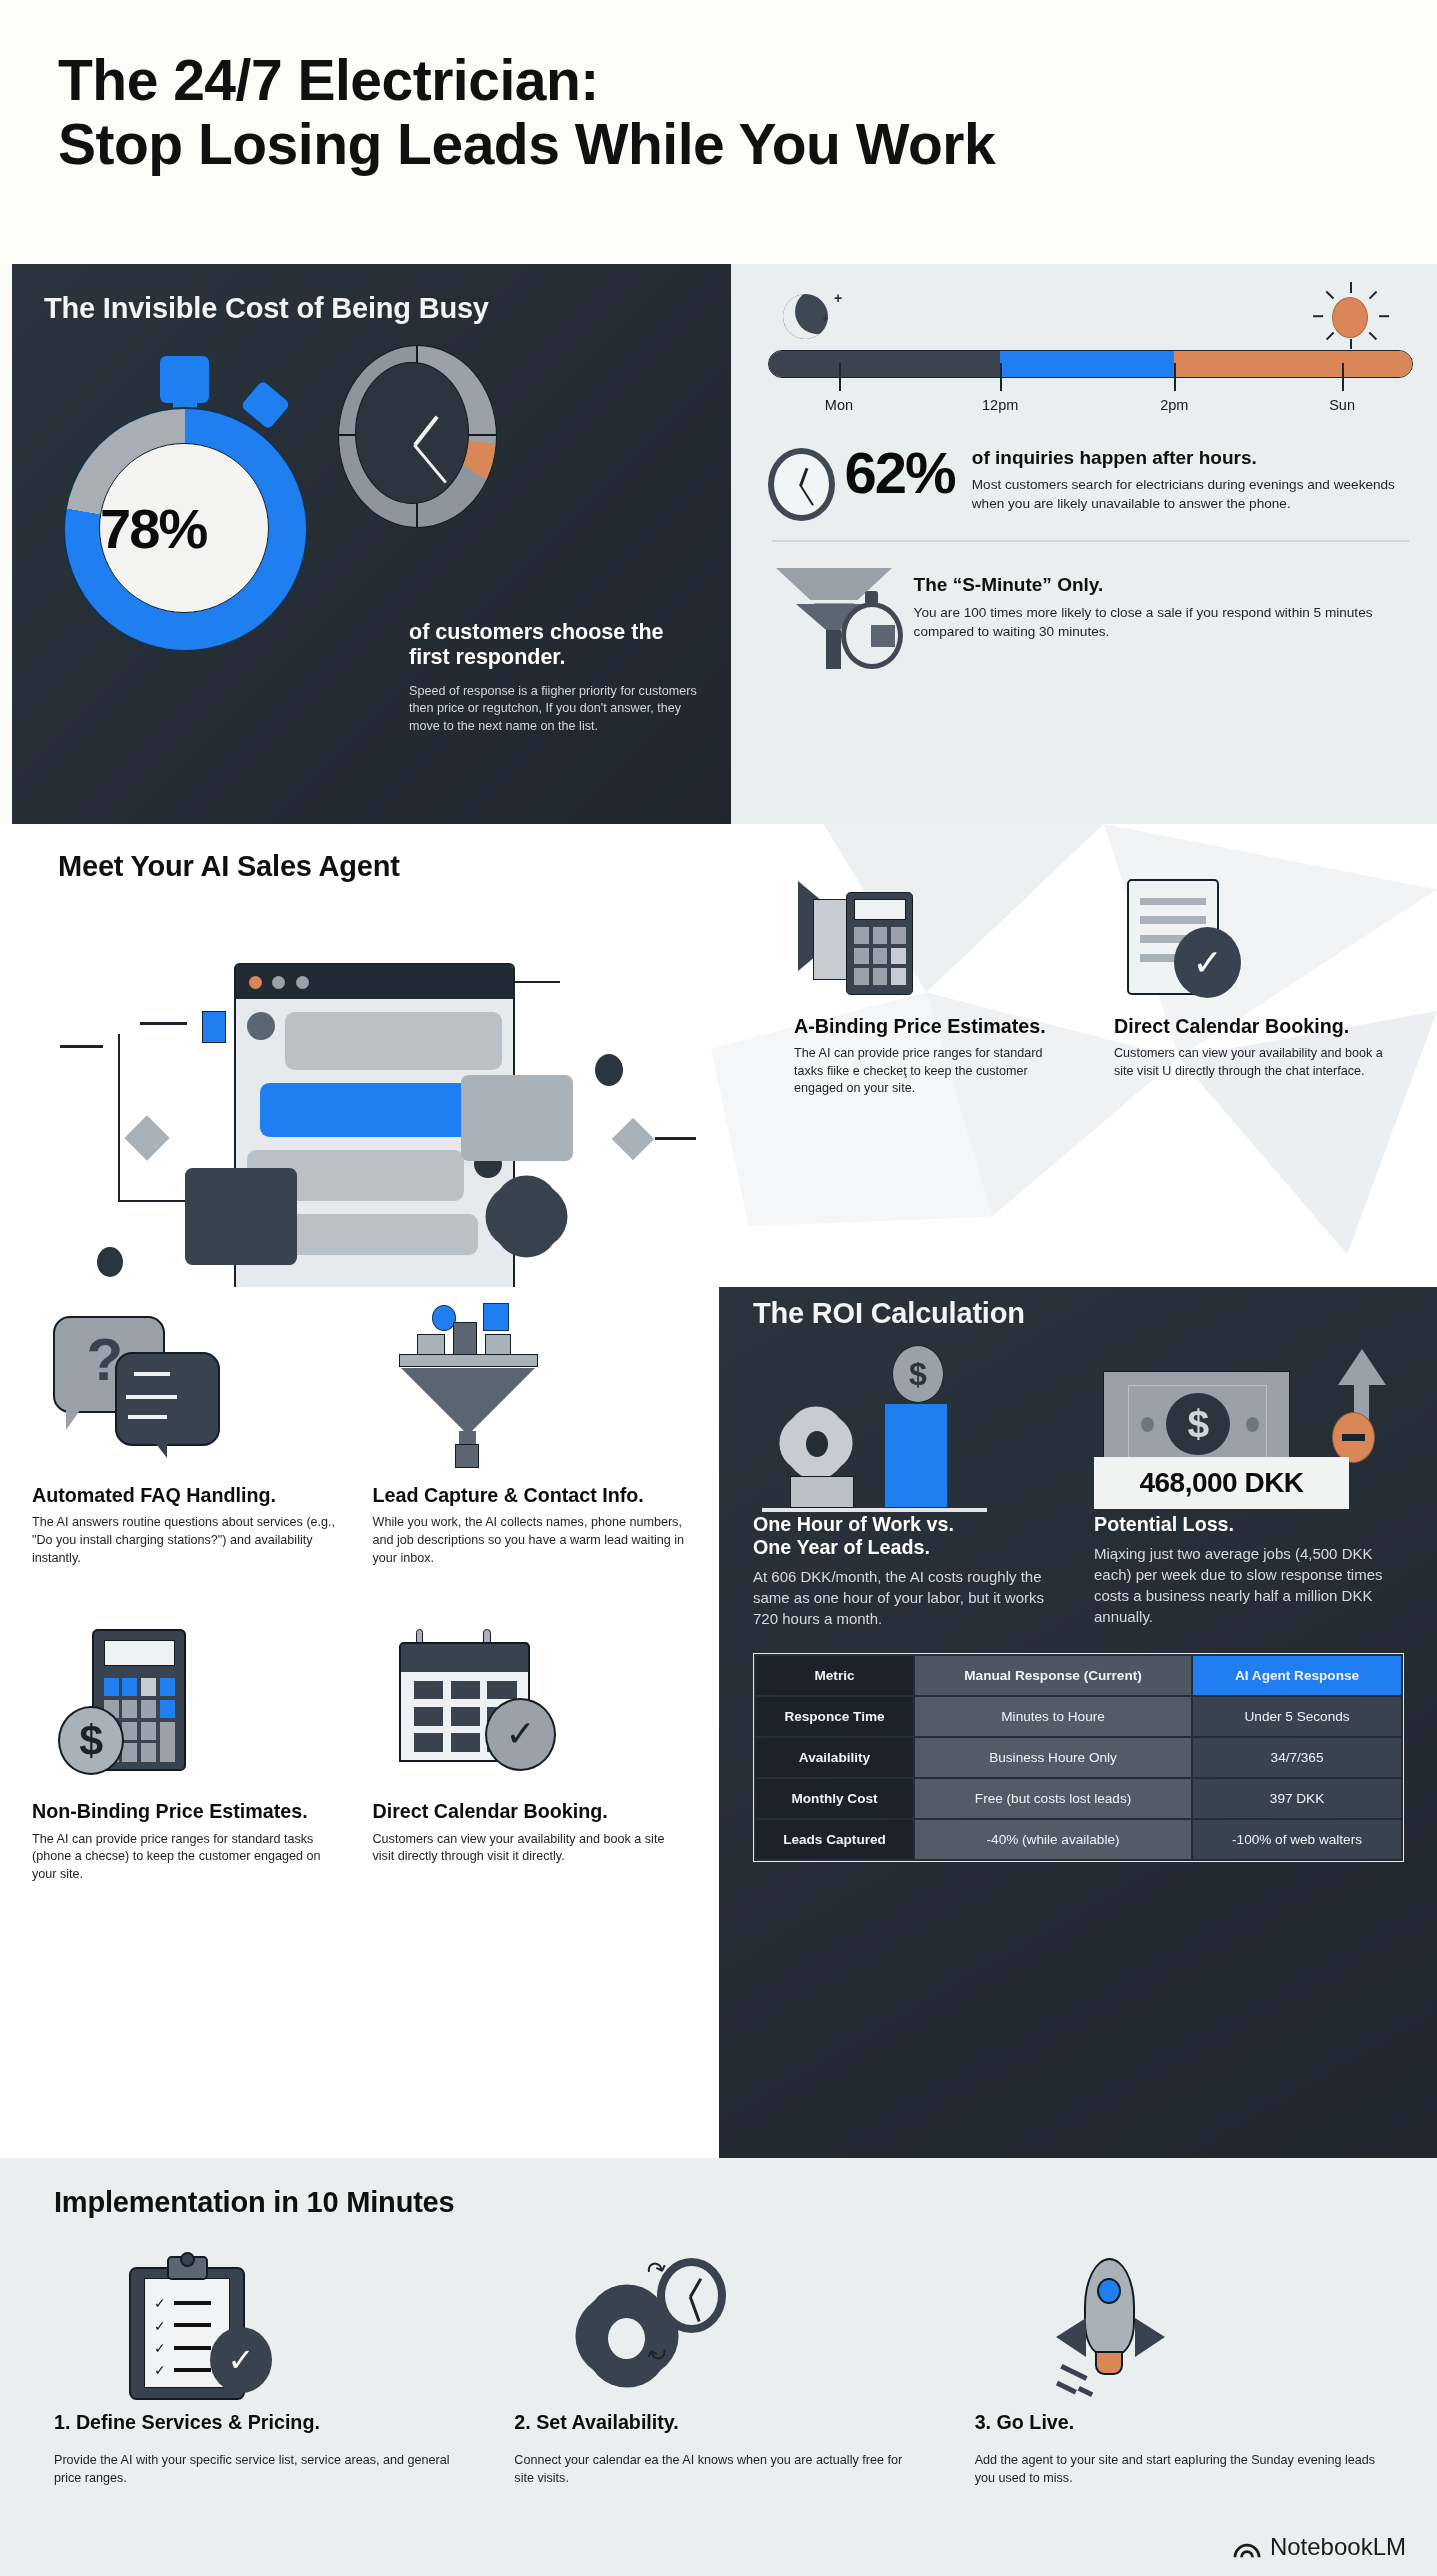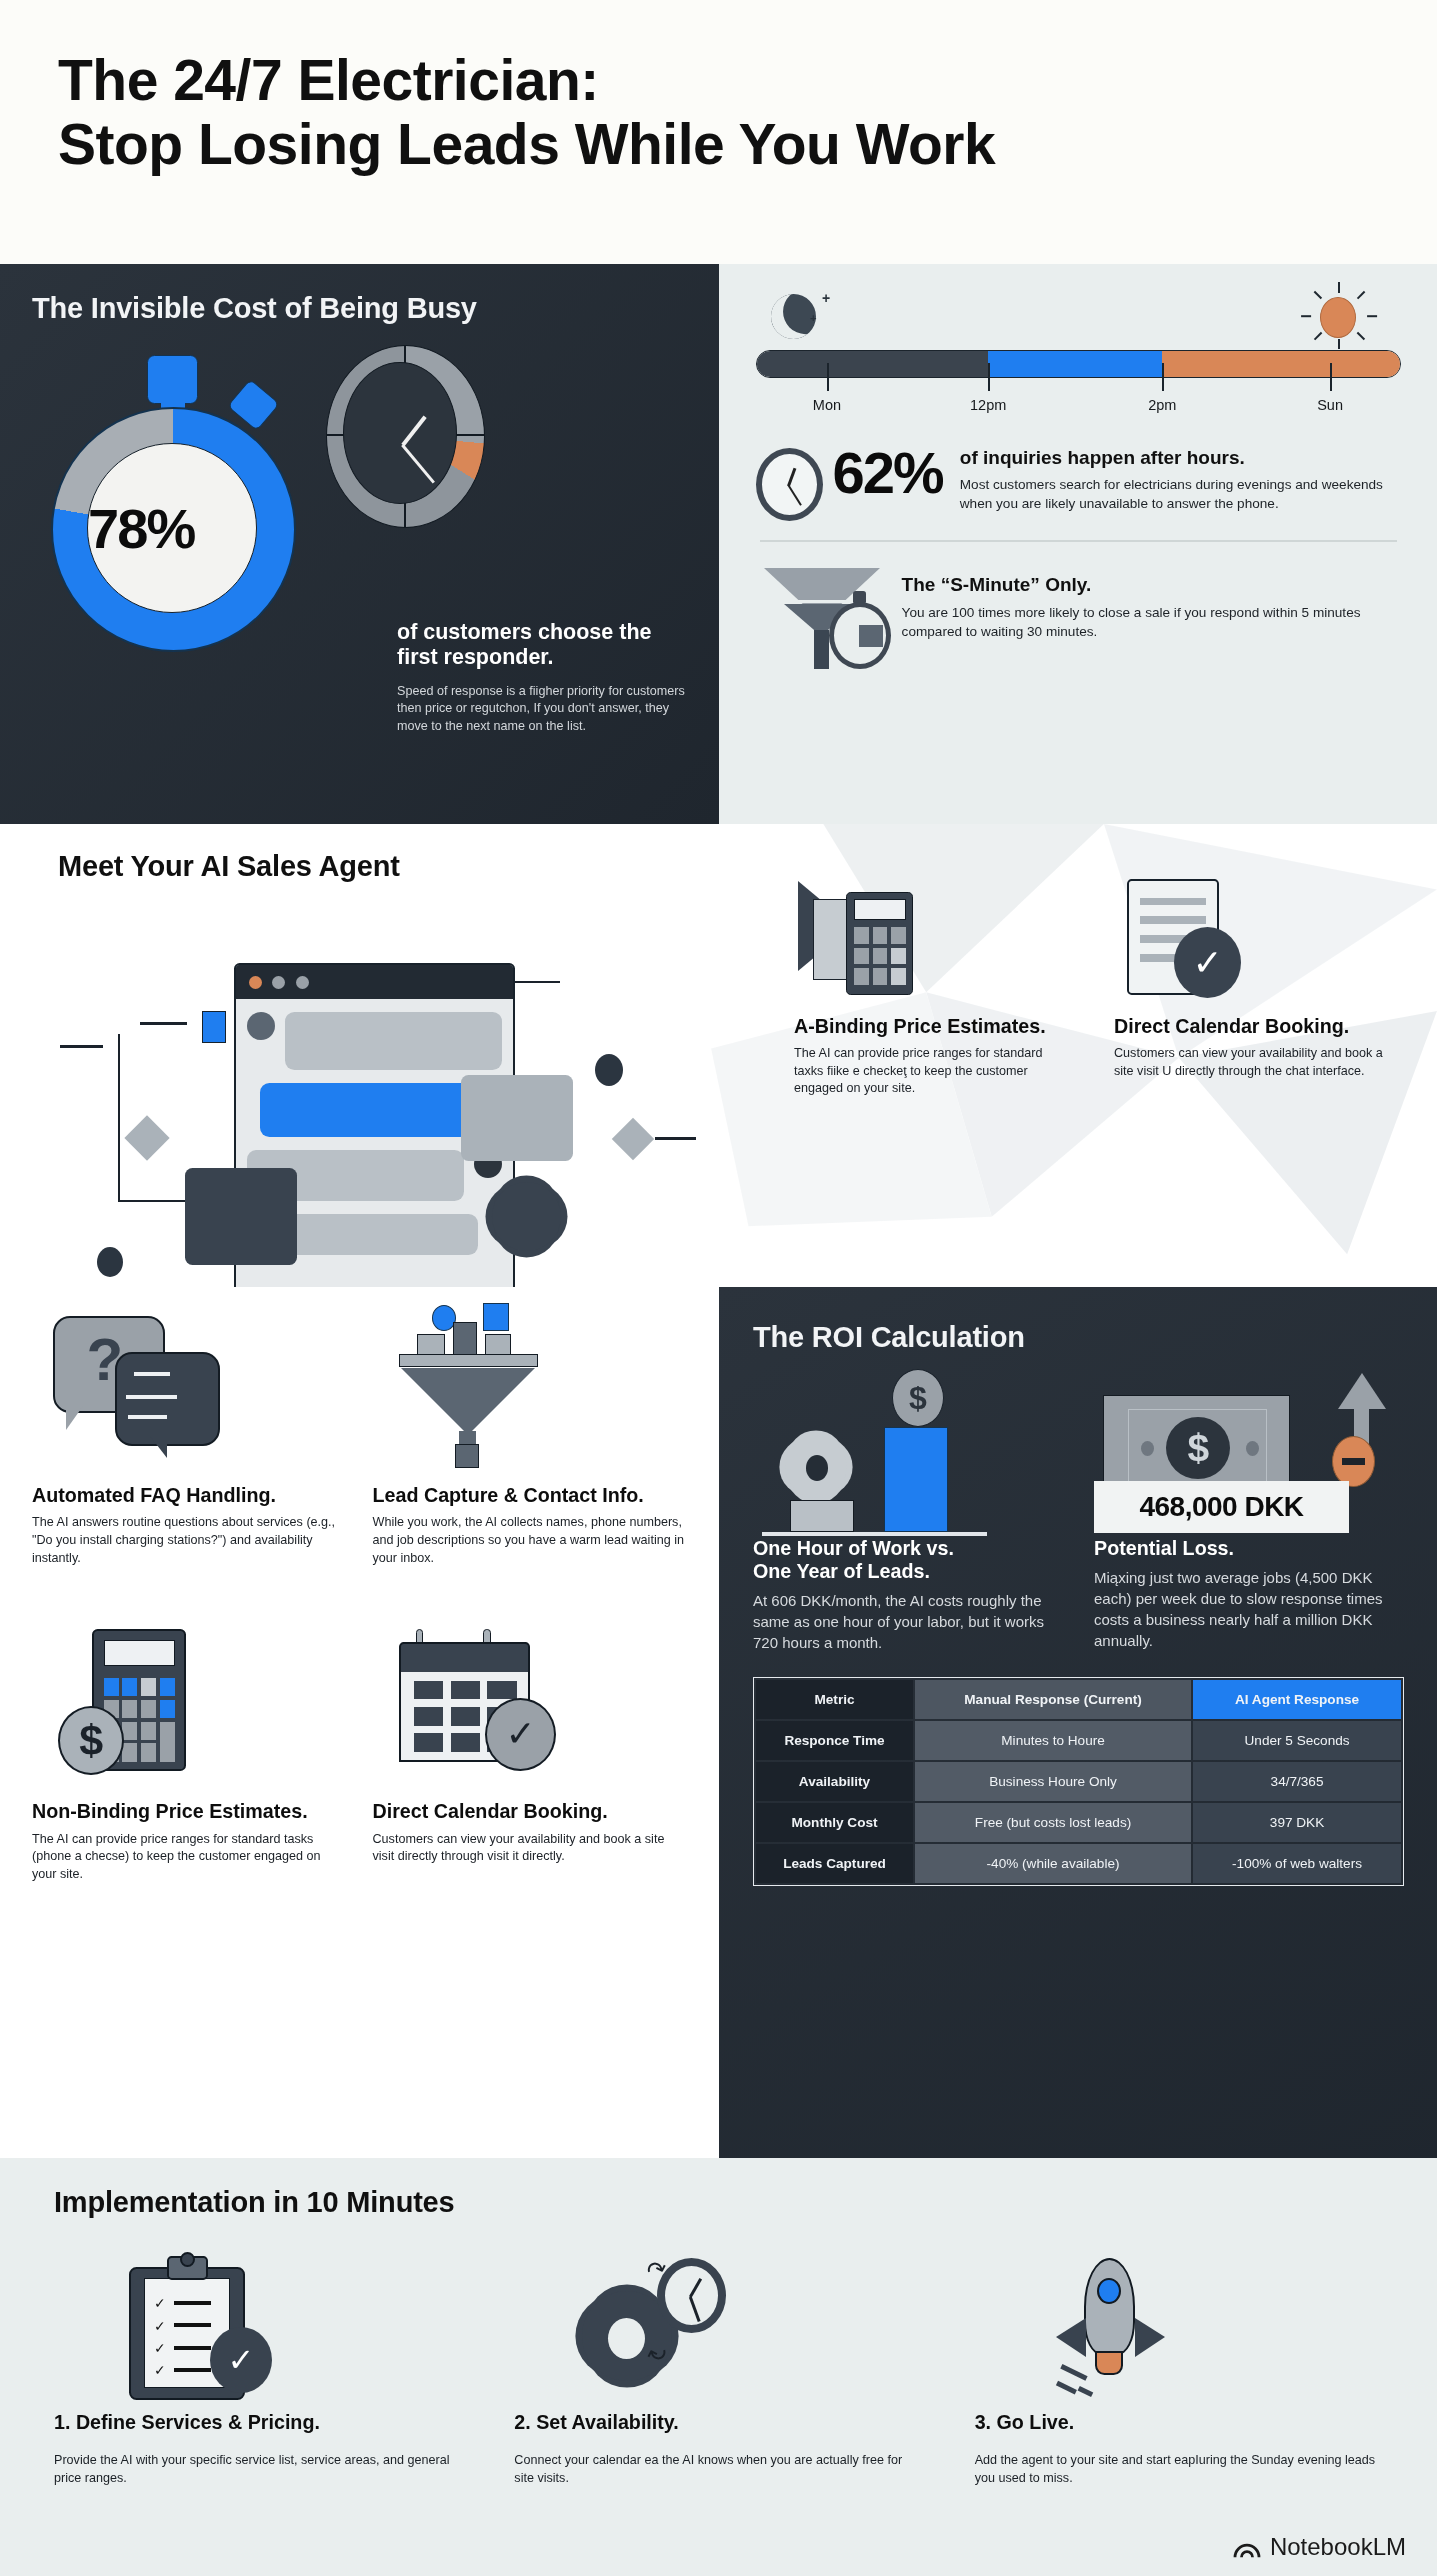--- a/index.html
+++ b/index.html
@@ -28,21 +28,21 @@
   .header h1 {
     font-size: 57px;
     line-height: 1.12;
     font-weight: 700;
     color: #101010;
     letter-spacing: -0.5px;
     font-stretch: condensed;
   }
 
   
-  .band1 { position: absolute; left: 0; top: 264px; width: 1420px; height: 560px; }
+  .band1 { position: absolute; left: 12px; top: 264px; width: 1420px; height: 560px; }
   .panel-dark-left {
     position: absolute; left: 0; top: 0;
     width: 719px; height: 560px;
     background: #252d36;
     background-image: linear-gradient(135deg, #2b333c 0%, #1f262e 100%);
     padding: 28px 32px;
   }
   .panel-light-right {
     position: absolute; left: 719px; top: 0;
     width: 719px; height: 560px;
@@ -150,21 +150,21 @@
 
   
   .band3 { position:absolute; left:0; top:1287px; width:719px; height:871px; background:#ffffff; padding:0 32px; }
   .grid4 { display:grid; grid-template-columns: 1fr 1fr; column-gap: 26px; row-gap: 0; }
   .gitem-ico { height:197px; display:flex; align-items:center; justify-content:flex-start; padding-left:20.6px;}
   .g-title { font-size:19.7px; font-weight:700; color:#0d0d0d; line-height:1.16; }
   .g-body { font-size:12.6px; color:#1b2026; line-height:1.4; margin-top:7.5px; }
 
   
   .roi { position:absolute; left:719px; top:1287px; width:719px; height:1093px;
-         background:#252d36; background-image:linear-gradient(150deg,#2b333c 0%,#1d242c 100%); padding:34px 34px; }
+         background:#252d36; background-image:linear-gradient(150deg,#2b333c 0%,#1d242c 100%); padding:10px 34px; }
   .roi-cols { display:flex; gap:32px; margin-top:15px; }
   .roi-col { width: 309px; }
   .roi-title { font-size:19.7px; font-weight:700; color:#ffffff; line-height:1.16; }
   .roi-body { font-size:15px; color:#d6dade; line-height:1.4; margin-top:7.5px; }
 
   .bars { position:relative; height:168px; }
   .coin { position:absolute; left:139px; top:0px; width:52px; height:58px; border-radius:50%;
           background:#9aa1a8; border:1.9px solid #1a222b; color:#2b333c; font-size:32px; font-weight:700;
           display:flex; align-items:center; justify-content:center;}
   .gear-g { position:absolute; left:32px; top:67px; width:62px; height:62px;}

